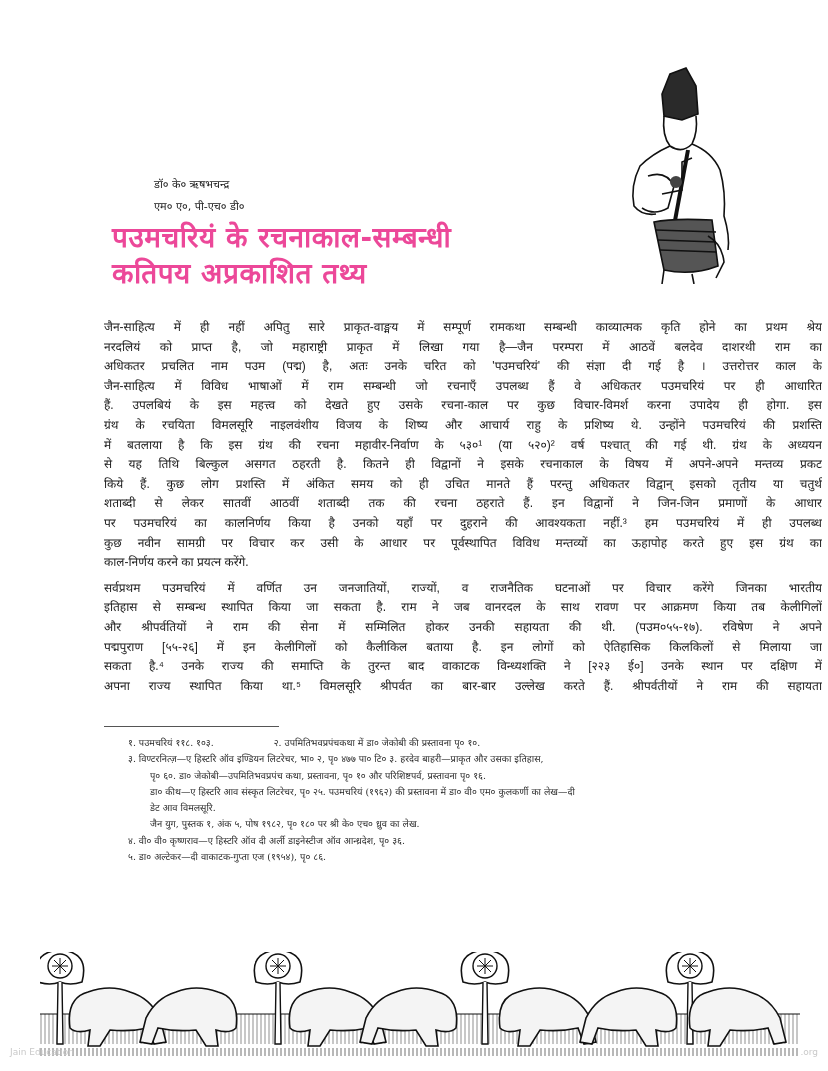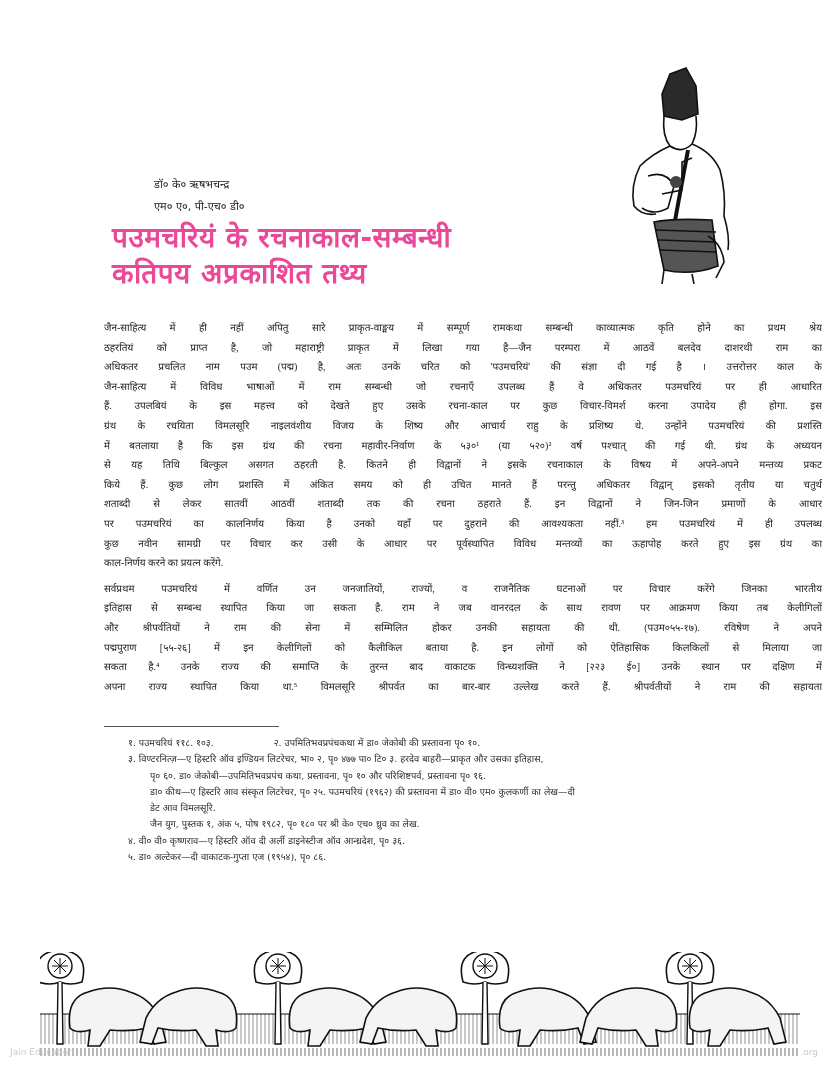--- a/index.html
+++ b/index.html
@@ -12,21 +12,21 @@
   .author div { white-space:nowrap; }
   .title { position:absolute; left:112px; top:220px; font-size:28px; font-weight:bold;
            line-height:36px; color:#ec4899; letter-spacing:0.5px; }
   .title div { white-space:nowrap; }
 
   
   .figure { position:absolute; left:612px; top:66px; width:140px; height:218px; }
 
   
   .body { position:absolute; left:104px; top:318px; width:718px;
-          font-family:Liberation Serif, serif; font-size:10px; line-height:19.6px;
+          font-family:Liberation Sans, sans-serif; font-size:12px; line-height:19.6px;
           color:#1c1c1c; text-align:justify; }
   .body p { margin:0 0 6px 0; }
   .line { display:block; white-space:nowrap; overflow:hidden; text-align:justify; text-align-last:justify; }
   .line.last { text-align-last:left; }
 
   
   .rule { position:absolute; left:104px; top:726px; width:175px; height:0; border-top:1px solid #555; }
   .notes { position:absolute; left:128px; top:735px; width:680px;
            font-family:"DejaVu Serif", serif; font-size:9.4px; line-height:16.3px; color:#2a2a2a; }
   .note { white-space:nowrap; }
@@ -66,21 +66,21 @@
       <path d="M44 164 L104 166 M46 174 L104 176 M48 184 L104 186"></path>
       <path d="M96 170 Q110 178 112 196 L104 212"></path>
       <path d="M52 204 L50 218 M80 208 L82 218"></path>
     </g>
     <circle cx="64" cy="116" r="6" fill="#444"></circle>
   </svg>
 
   <div class="body">
     <p>
       <span class="line">जैन-साहित्य में ही नहीं अपितु सारे प्राकृत-वाङ्मय में सम्पूर्ण रामकथा सम्बन्धी काव्यात्मक कृति होने का प्रथम श्रेय</span>
-      <span class="line">ठहरतियं को प्राप्त है, जो महाराष्ट्री प्राकृत में लिखा गया है—जैन परम्परा में आठवें बलदेव दाशरथी राम का</span>
+      <span class="line">नरदलियं को प्राप्त है, जो महाराष्ट्री प्राकृत में लिखा गया है—जैन परम्परा में आठवें बलदेव दाशरथी राम का</span>
       <span class="line">अधिकतर प्रचलित नाम पउम (पद्म) है, अतः उनके चरित को 'पउमचरियं' की संज्ञा दी गई है । उत्तरोत्तर काल के</span>
       <span class="line">जैन-साहित्य में विविध भाषाओं में राम सम्बन्धी जो रचनाएँ उपलब्ध हैं वे अधिकतर पउमचरियं पर ही आधारित</span>
       <span class="line">हैं. उपलबियं के इस महत्त्व को देखते हुए उसके रचना-काल पर कुछ विचार-विमर्श करना उपादेय ही होगा. इस</span>
       <span class="line">ग्रंथ के रचयिता विमलसूरि नाइलवंशीय विजय के शिष्य और आचार्य राहु के प्रशिष्य थे. उन्होंने पउमचरियं की प्रशस्ति</span>
       <span class="line">में बतलाया है कि इस ग्रंथ की रचना महावीर-निर्वाण के ५३०¹ (या ५२०)² वर्ष पश्चात् की गई थी. ग्रंथ के अध्ययन</span>
       <span class="line">से यह तिथि बिल्कुल असगत ठहरती है. कितने ही विद्वानों ने इसके रचनाकाल के विषय में अपने-अपने मन्तव्य प्रकट</span>
       <span class="line">किये हैं. कुछ लोग प्रशस्ति में अंकित समय को ही उचित मानते हैं परन्तु अधिकतर विद्वान् इसको तृतीय या चतुर्थ</span>
       <span class="line">शताब्दी से लेकर सातवीं आठवीं शताब्दी तक की रचना ठहराते हैं. इन विद्वानों ने जिन-जिन प्रमाणों के आधार</span>
       <span class="line">पर पउमचरियं का कालनिर्णय किया है उनको यहाँ पर दुहराने की आवश्यकता नहीं.³ हम पउमचरियं में ही उपलब्ध</span>
       <span class="line">कुछ नवीन सामग्री पर विचार कर उसी के आधार पर पूर्वस्थापित विविध मन्तव्यों का ऊहापोह करते हुए इस ग्रंथ का</span>

